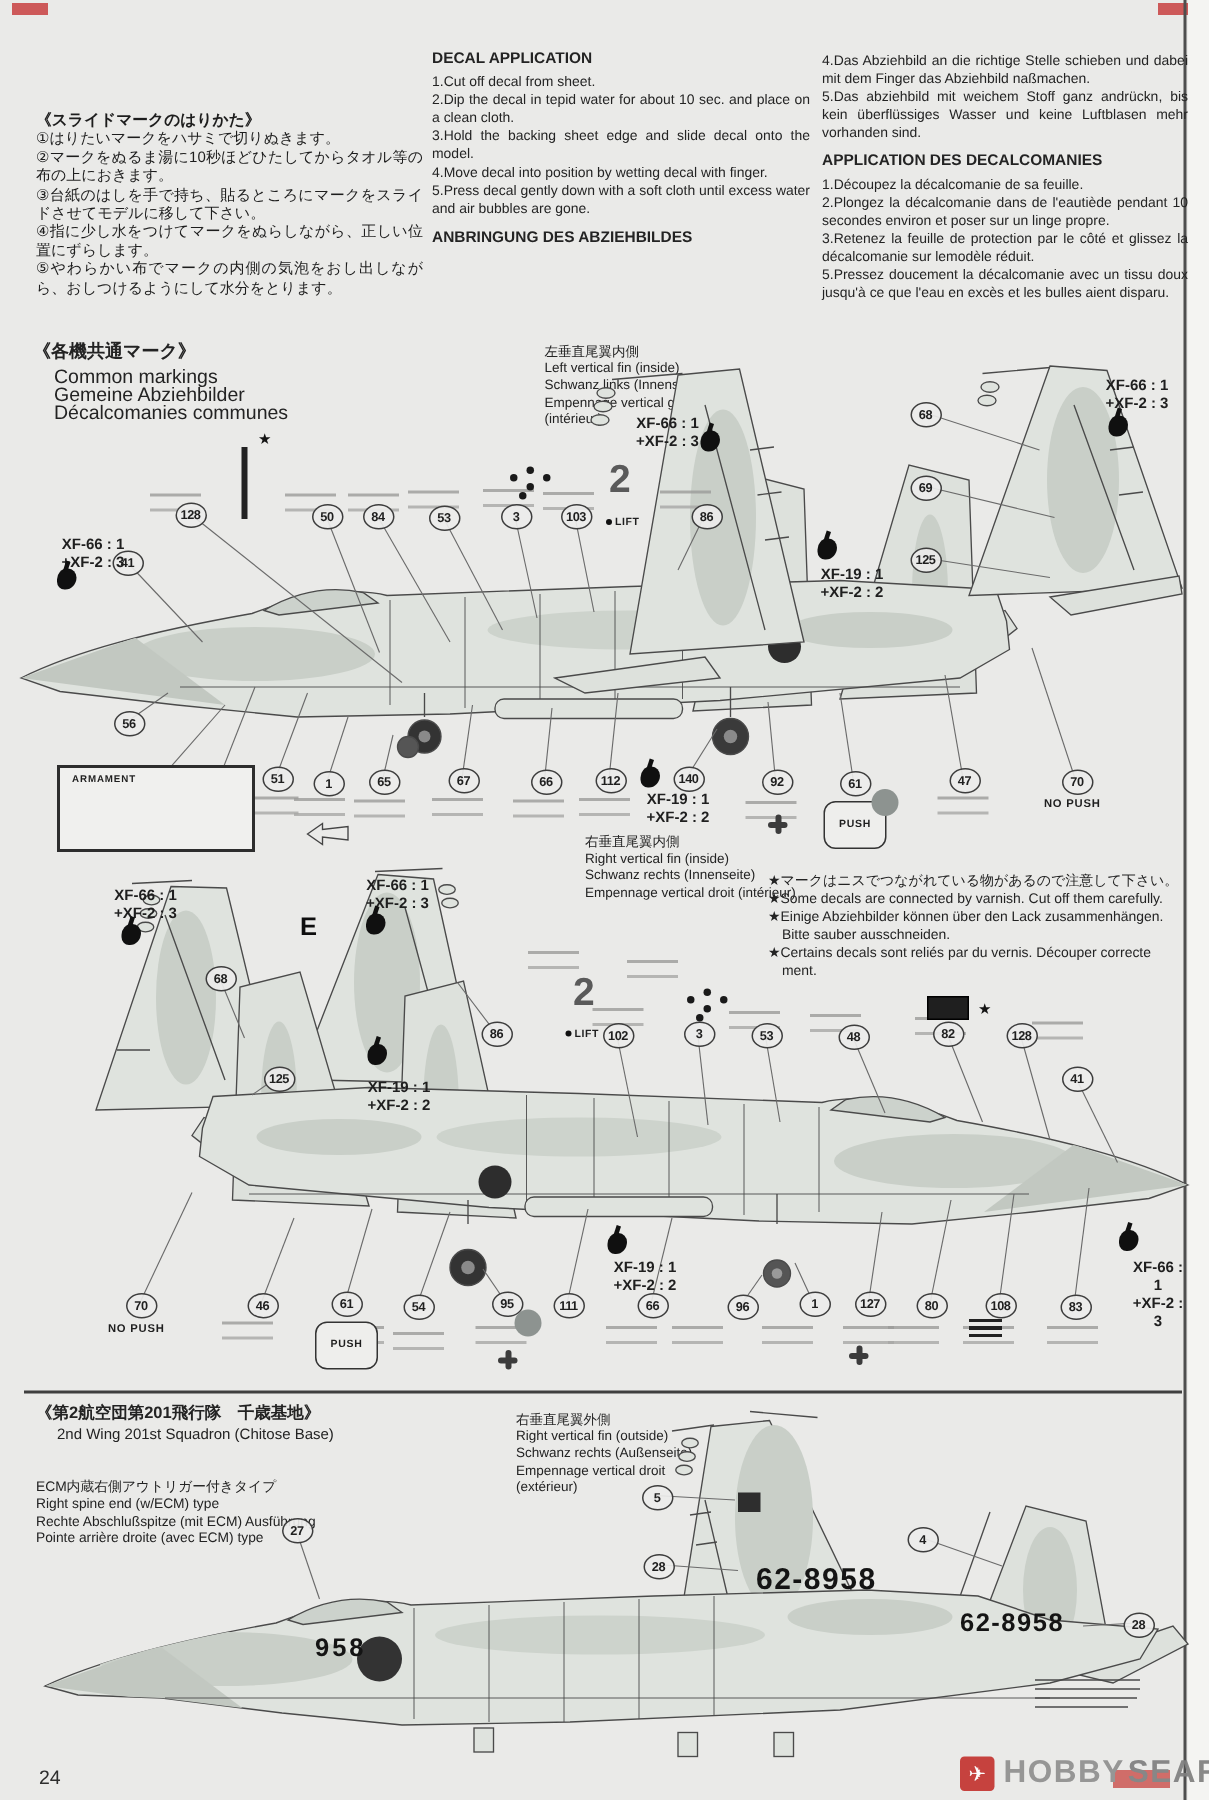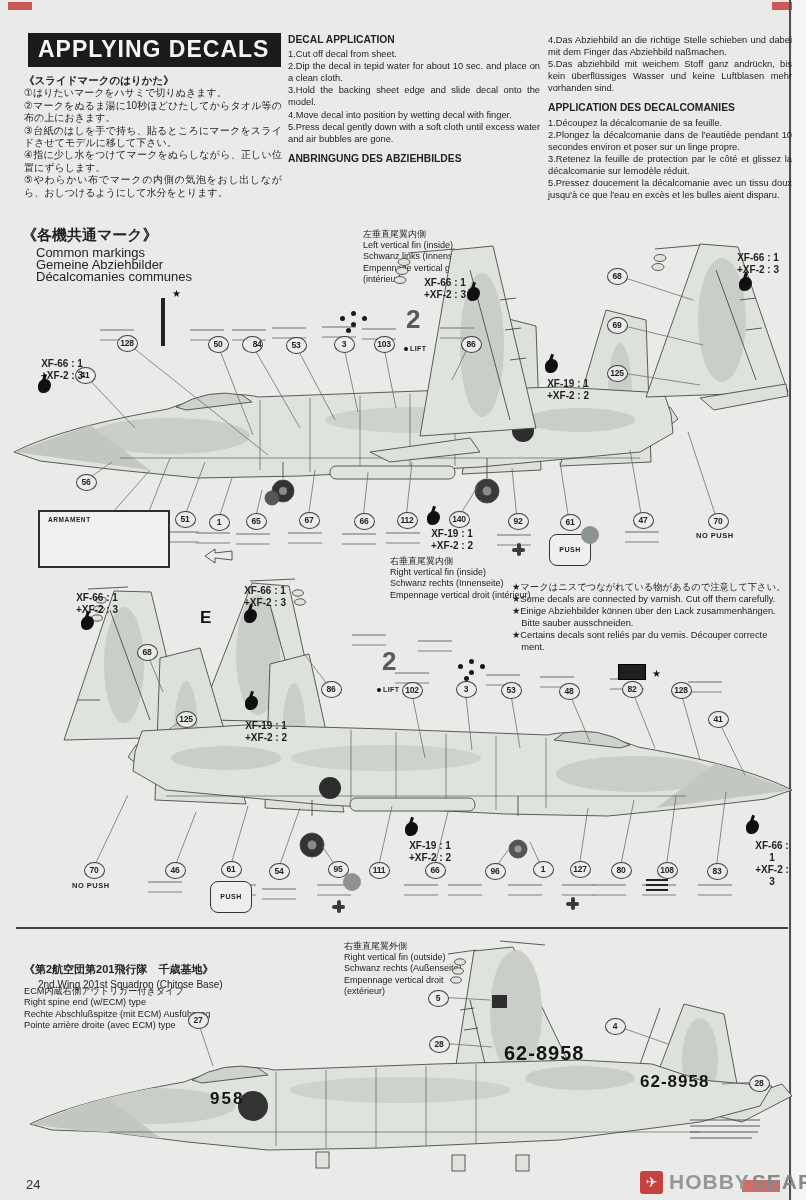--- a/index.html
+++ b/index.html
@@ -12,27 +12,27 @@
   
   .col{position:absolute;text-align:justify;}
   .col-jp{left:24px;top:74px;width:258px;font-size:10px;line-height:12.4px;color:#1d1d1d;}
   .col-jp .jtitle{font-size:10.5px;font-weight:bold;margin-bottom:1px;}
   .col-mid{left:288px;top:34px;width:252px;font-size:9.3px;line-height:12.1px;}
   .col-right{left:548px;top:34px;width:244px;font-size:9.3px;line-height:12.1px;}
   .sec-title{font-weight:bold;font-size:10.3px;margin:0 0 2px 0;text-align:left;}
   .gap{height:8px;}
   
   .common{left:22px;top:226px;width:250px;}
-  .common .jp{font-size:15px;font-weight:bold;margin-bottom:2px;}
+  .common .jp{font-size:12px;font-weight:bold;margin-bottom:2px;}
   .common div.ln{font-size:13px;line-height:11.8px;margin-left:14px;}
   .finlabel{font-size:9px;line-height:11.2px;text-align:left;}
   .notes{left:512px;top:582px;width:290px;font-size:9.3px;line-height:11.9px;text-align:left;}
   
   .squadron{left:24px;top:934px;width:330px;text-align:left;}
-  .squadron .jp{font-size:11px;font-weight:bold;margin-top:28px;}
+  .squadron .jp{font-size:11px;font-weight:bold;}
   .squadron .en{font-size:10px;margin:2px 0 0 14px;}
   .sq-type{left:24px;top:986px;width:300px;font-size:9.2px;line-height:11.4px;text-align:left;}
   
   .callout{position:absolute;width:19px;height:15px;border:1px solid #3d3d3d;border-radius:50%;
     background:rgba(236,236,234,.92);font-size:8.5px;line-height:14px;font-weight:600;
     text-align:center;color:#1f1f1f;letter-spacing:-0.3px;z-index:6;}
   .olabel{position:absolute;color:#1f1f1f;white-space:pre-line;z-index:6;}
   .lift{font-size:7px;font-weight:700;line-height:8px;letter-spacing:.4px;}
   .lift::before{content:"";display:inline-block;width:4px;height:4px;border-radius:50%;
     background:#111;margin-right:2px;}
@@ -269,21 +269,21 @@
       <line x1="197" y1="1019" x2="213" y2="1066"></line>
       <line x1="437" y1="997" x2="490" y2="1000"></line>
       <line x1="438" y1="1043" x2="492" y2="1047"></line>
       <line x1="614" y1="1025" x2="668" y2="1044"></line>
       <line x1="758" y1="1082" x2="722" y2="1084"></line>
     </svg>
 
   <div id="overlay-layer">
       <div class="callout" style="left: 116.5px; top: 334.5px;">128</div>
       <div class="callout" style="left: 207.5px; top: 335.5px;">50</div>
-      <div class="callout" style="left: 241.5px; top: 335.5px; text-align: right;">84</div>
+      <div class="callout" style="left: 241.5px; top: 335.5px;">84</div>
       <div class="callout" style="left: 285.5px; top: 336.5px;">53</div>
       <div class="callout" style="left: 333.5px; top: 335.5px;">3</div>
       <div class="callout" style="left: 373.5px; top: 335.5px;">103</div>
       <div class="callout" style="left: 460.5px; top: 335.5px;">86</div>
       <div class="callout" style="left: 74.5px; top: 366.5px;">41</div>
       <div class="callout" style="left: 75.5px; top: 473.5px;">56</div>
       <div class="callout" style="left: 97.5px; top: 511.5px;">109</div>
       <div class="callout" style="left: 136.5px; top: 511.5px;">127</div>
       <div class="callout" style="left: 174.5px; top: 510.5px;">51</div>
       <div class="callout" style="left: 208.5px; top: 513.5px;">1</div>
@@ -417,21 +417,20 @@
       <div class="fp" style="left: 642px; top: 884px;"></div>
       <div class="fp" style="left: 698px; top: 884px;"></div>
     </div>
 
   <div class="corner-red" style="left:8px;"></div>
   <div class="corner-red" style="left:772px;"></div>
   <div class="edge-white"></div>
   <div class="edge-line"></div>
   <div class="divider"></div>
 
-  <div class="decals-header">APPLYING DECALS</div>
 
   <div class="col col-jp">
     <div class="jtitle">《スライドマークのはりかた》</div>
     <div>
         <div>①はりたいマークをハサミで切りぬきます。</div>
         <div>②マークをぬるま湯に10秒ほどひたしてからタオル等の布の上におきます。</div>
         <div>③台紙のはしを手で持ち、貼るところにマークをスライドさせてモデルに移して下さい。</div>
         <div>④指に少し水をつけてマークをぬらしながら、正しい位置にずらします。</div>
         <div>⑤やわらかい布でマークの内側の気泡をおし出しながら、おしつけるようにして水分をとります。</div>
       </div>

